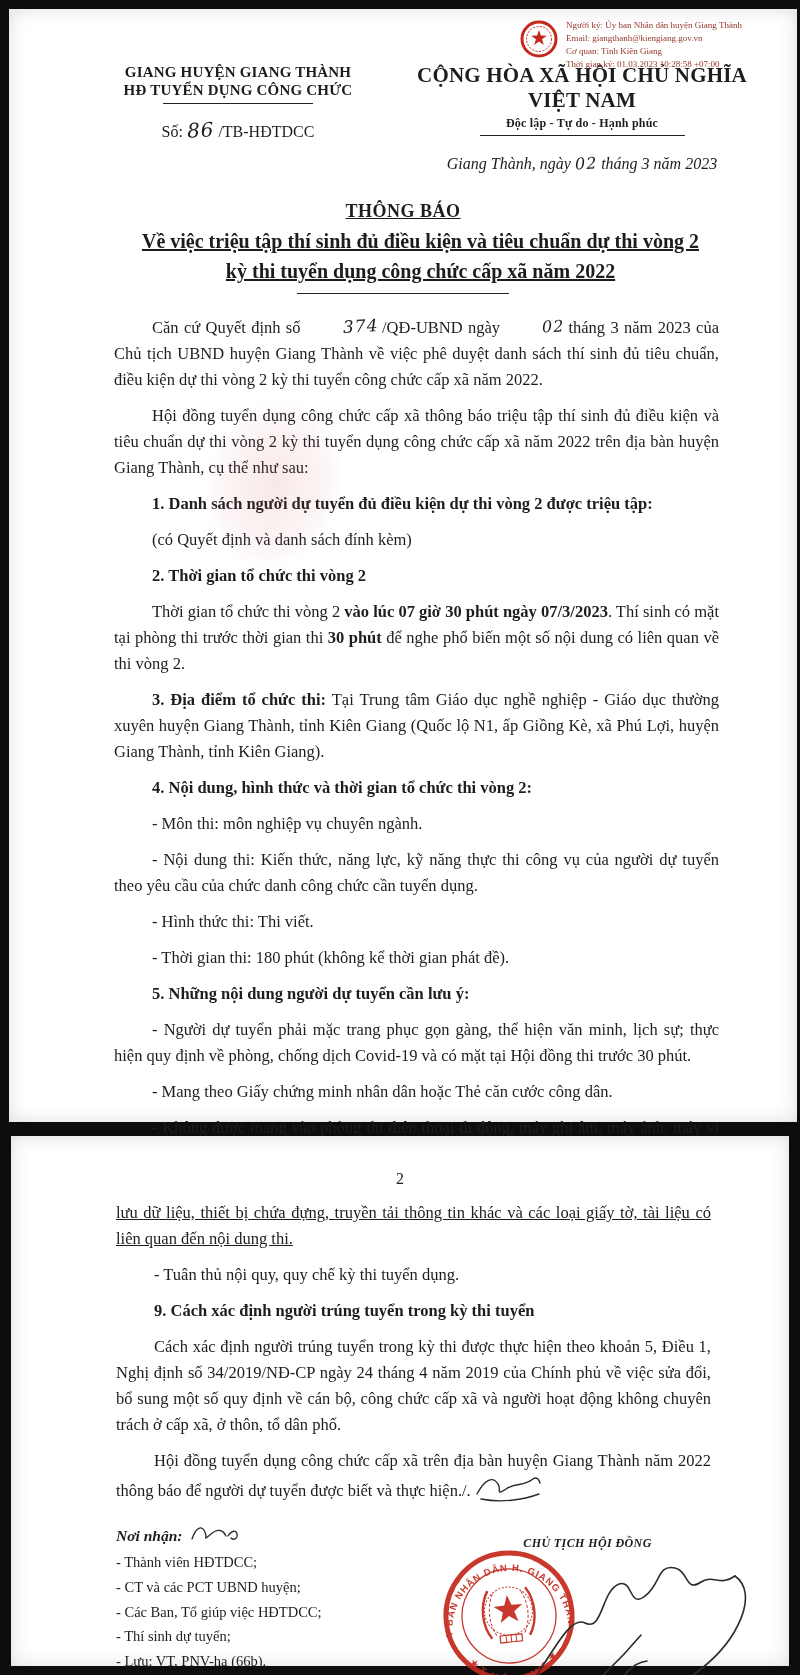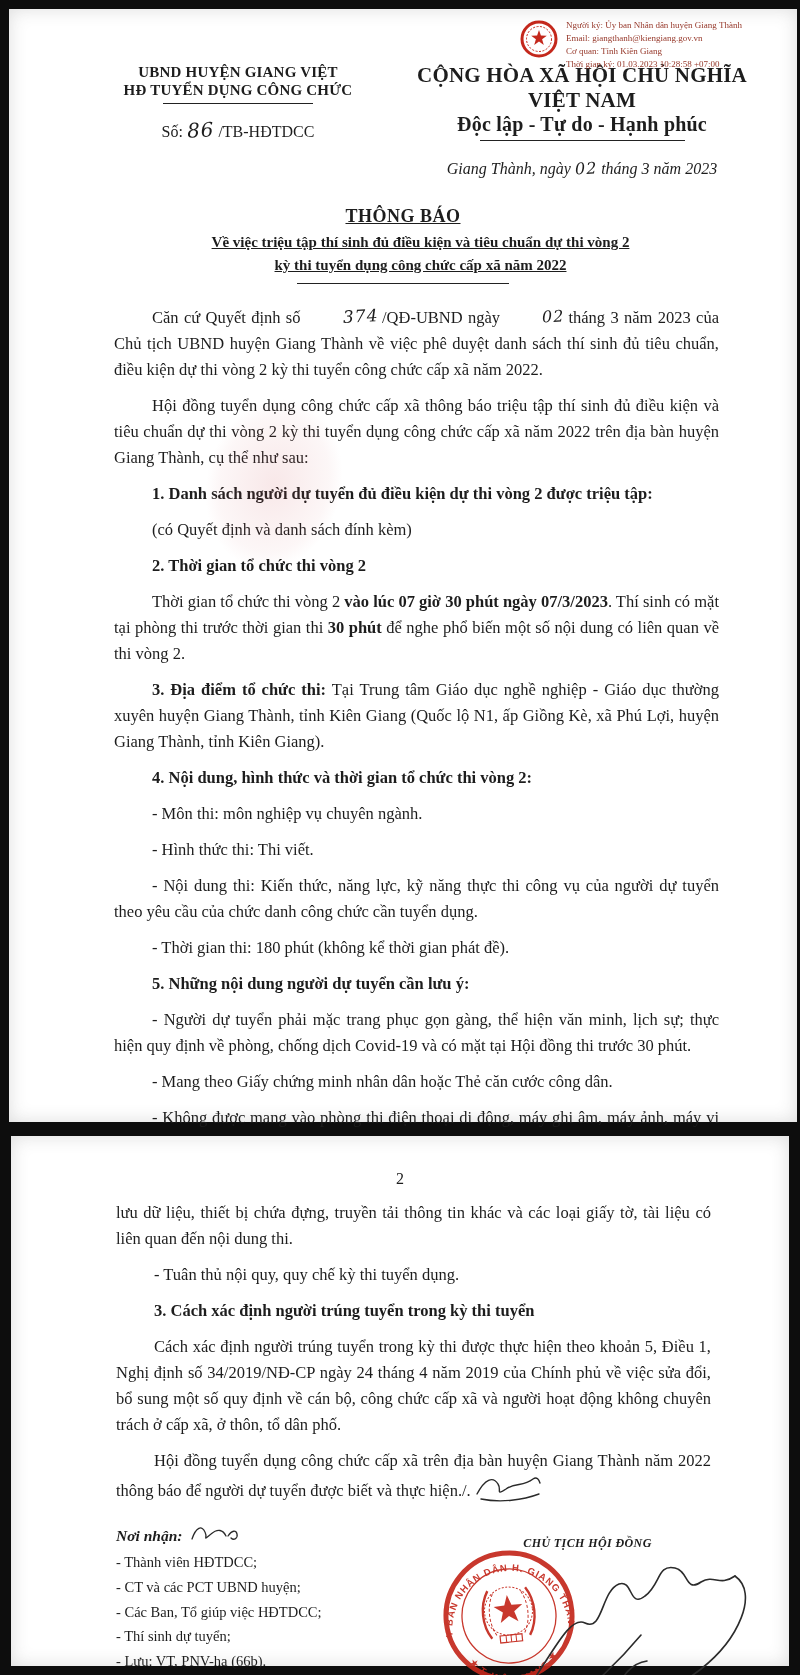--- a/index.html
+++ b/index.html
@@ -20,41 +20,41 @@
   .esign{position:absolute;top:10px;right:10px;width:268px;display:flex;gap:7px;align-items:flex-start;}
   .esign-text{font-size:9px;line-height:1.45;color:#96382a;width:218px;}
   .esign-text div{margin:0;}
 
   
   .hdr{display:flex;margin:54px 30px 0 70px;}
   .hdr-left{width:318px;text-align:center;}
   .hdr-right{flex:1;text-align:center;}
   .hdr b{font-size:15px;letter-spacing:.2px;}
   .hdr-right .nat1{font-size:21px;}
-  .hdr-right .nat2{font-size:20px;}
+  .hdr-right .nat2{font-size:12px;}
   .rule{height:0;border-bottom:1.5px solid #222;margin:4px auto 0 auto;}
   .so-line{margin-top:14px;font-size:16px;}
   .date-line{margin-top:18px;font-style:italic;font-size:16px;}
 
   .hw{font-family:"DejaVu Serif",serif;font-style:italic;letter-spacing:1px;
       display:inline-block;margin:0 4px;transform:rotate(-3deg);}
   .hw-big{font-size:20px;}
   .hw-day{font-size:16px;}
 
   
   .title-block{text-align:center;margin-top:28px;text-decoration:underline;}
   .title-main{font-size:18px;font-weight:bold;letter-spacing:.5px;}
-  .title-sub{font-size:15px;font-weight:bold;line-height:1.5;margin-top:4px;padding-left:35px;}
+  .title-sub{font-size:20px;font-weight:bold;line-height:1.5;margin-top:4px;padding-left:35px;}
 
   
   .body-block{margin:20px 78px 0 105px;}
   .body-block p{margin:10px 0;text-align:justify;text-indent:38px;
                 font-size:16.5px;line-height:26px;}
   .body-block p.hd{font-weight:bold;}
-  .no-indent{text-indent:0 !important;}
+  .no-indent{text-indent:0 !important;text-decoration:underline;}
   b.inline{font-weight:bold;}
 
   
   .ghost-stamp{
     position:absolute;left:175px;top:360px;width:180px;height:230px;
     border-radius:50%;
     background:radial-gradient(closest-side,rgba(205,90,95,.14),rgba(205,90,95,.05) 60%,transparent 75%);
     transform:rotate(14deg);pointer-events:none;
   }
 
@@ -87,21 +87,21 @@
     <div class="esign-text">
       <div>Người ký: Ủy ban Nhân dân huyện Giang Thành</div>
       <div>Email: giangthanh@kiengiang.gov.vn</div>
       <div>Cơ quan: Tỉnh Kiên Giang</div>
       <div>Thời gian ký: 01.03.2023 10:28:58 +07:00</div>
     </div>
   </div>
 
   <div class="hdr">
     <div class="hdr-left">
-      <b>UBND HUYỆN GIANG VIỆT</b><br>
+      <b>GIANG HUYỆN GIANG THÀNH</b><br>
       <b>HĐ TUYỂN DỤNG CÔNG CHỨC</b>
       <div class="rule" style="width:150px;"></div>
       <div class="so-line">
         <span>Số:</span><span class="hw hw-big">86</span><span>/TB-HĐTDCC</span>
       </div>
     </div>
     <div class="hdr-right">
       <b class="nat1">CỘNG HÒA XÃ HỘI CHỦ NGHĨA VIỆT NAM</b><br>
       <b class="nat2">Độc lập - Tự do - Hạnh phúc</b>
       <div class="rule" style="width:205px;"></div>
@@ -131,38 +131,38 @@
     <p>
       <span>Thời gian tổ chức thi vòng 2 </span><b class="inline">vào lúc 07 giờ 30 phút ngày 07/3/2023</b><span>. Thí sinh có mặt tại phòng thi trước thời gian thi </span><b class="inline">30 phút</b><span> để nghe phổ biến một số nội dung có liên quan về thi vòng 2.</span>
     </p>
 
     <p>
       <b class="inline">3. Địa điểm tổ chức thi:</b><span> Tại Trung tâm Giáo dục nghề nghiệp - Giáo dục thường xuyên huyện Giang Thành, tỉnh Kiên Giang (Quốc lộ N1, ấp Giồng Kè, xã Phú Lợi, huyện Giang Thành, tỉnh Kiên Giang).</span>
     </p>
 
     <p class="hd">4. Nội dung, hình thức và thời gian tổ chức thi vòng 2:</p>
     <p>- Môn thi: môn nghiệp vụ chuyên ngành.</p>
+    <p>- Nội dung thi: Kiến thức, năng lực, kỹ năng thực thi công vụ của người dự tuyển theo yêu cầu của chức danh công chức cần tuyển dụng.</p>
     <p>- Hình thức thi: Thi viết.</p>
-    <p>- Nội dung thi: Kiến thức, năng lực, kỹ năng thực thi công vụ của người dự tuyển theo yêu cầu của chức danh công chức cần tuyển dụng.</p>
     <p>- Thời gian thi: 180 phút (không kể thời gian phát đề).</p>
 
     <p class="hd">5. Những nội dung người dự tuyển cần lưu ý:</p>
     <p>- Người dự tuyển phải mặc trang phục gọn gàng, thể hiện văn minh, lịch sự; thực hiện quy định về phòng, chống dịch Covid-19 và có mặt tại Hội đồng thi trước 30 phút.</p>
     <p>- Mang theo Giấy chứng minh nhân dân hoặc Thẻ căn cước công dân.</p>
     <p>- Không được mang vào phòng thi điện thoại di động, máy ghi âm, máy ảnh, máy vi tính, các phương tiện kỹ thuật thu, phát truyền tin, phương tiện sao</p>
   </div>
 </div>
 
 <div class="page" id="page2">
   <div class="pagenum">2</div>
 
   <div class="body-block" style="margin-top:12px;">
     <p class="no-indent">lưu dữ liệu, thiết bị chứa đựng, truyền tải thông tin khác và các loại giấy tờ, tài liệu có liên quan đến nội dung thi.</p>
     <p>- Tuân thủ nội quy, quy chế kỳ thi tuyển dụng.</p>
-    <p class="hd">3. Cách xác định người trúng tuyển trong kỳ thi tuyển</p>
+    <p class="hd">9. Cách xác định người trúng tuyển trong kỳ thi tuyển</p>
     <p>Cách xác định người trúng tuyển trong kỳ thi được thực hiện theo khoản 5, Điều 1, Nghị định số 34/2019/NĐ-CP ngày 24 tháng 4 năm 2019 của Chính phủ về việc sửa đổi, bổ sung một số quy định về cán bộ, công chức cấp xã và người hoạt động không chuyên trách ở cấp xã, ở thôn, tổ dân phố.</p>
     <p>
       <span>Hội đồng tuyển dụng công chức cấp xã trên địa bàn huyện Giang Thành năm 2022 thông báo để người dự tuyển được biết và thực hiện./.</span><svg class="mini-sig" width="70" height="28" viewBox="0 0 70 28">
         <g fill="none" stroke="#2a2a2a" stroke-width="1.4" stroke-linecap="round">
           <path d="M4 20 C12 5 20 2 25 10 C29 16 22 22 33 15 C43 8 50 13 60 5 C64 2 66 6 67 9"></path>
           <path d="M8 25 C28 29 50 26 66 20"></path>
         </g>
       </svg>
     </p>
   </div>

